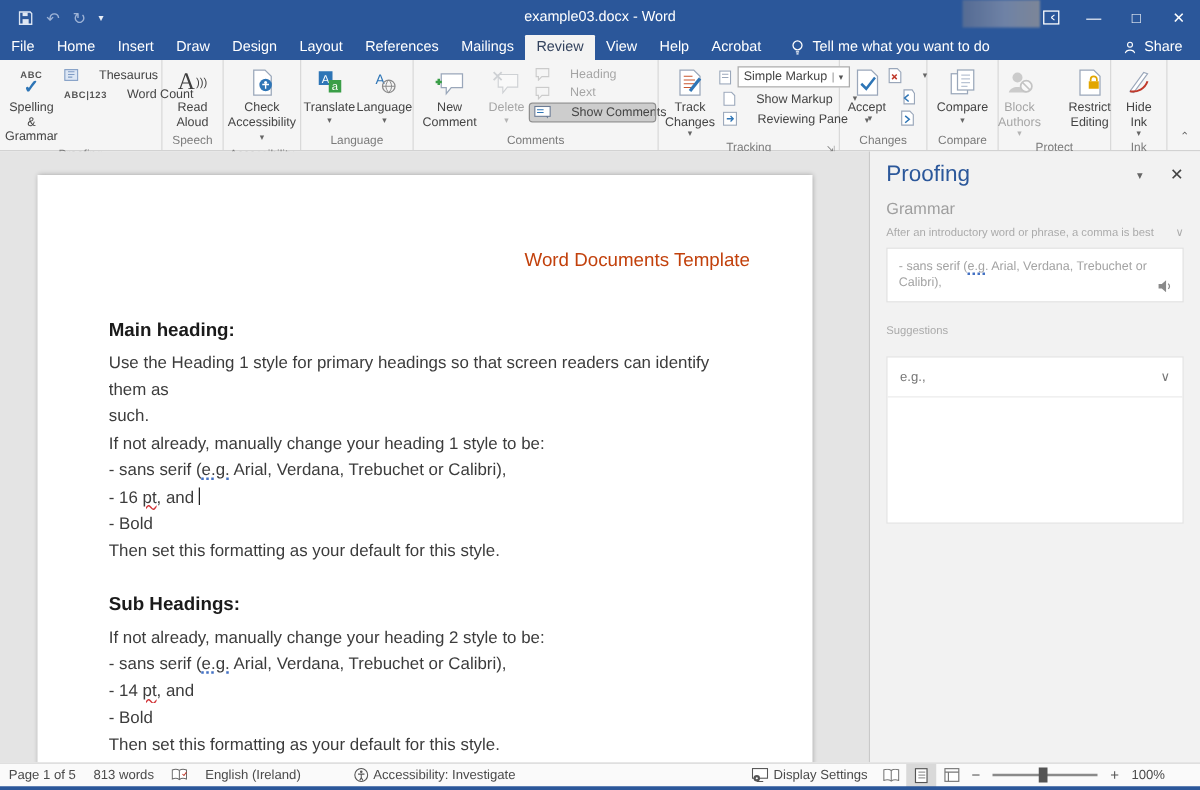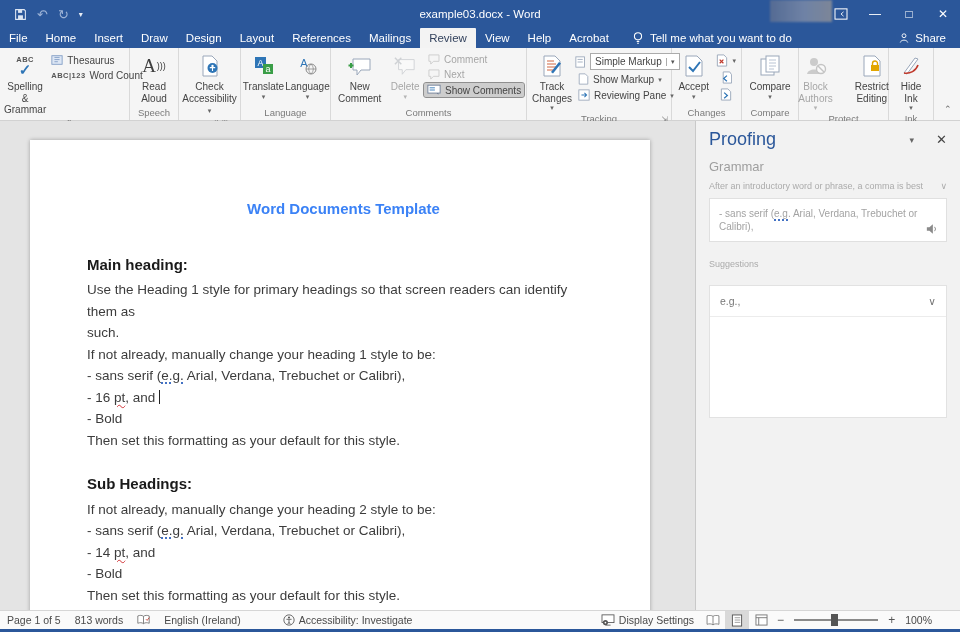--- a/index.html
+++ b/index.html
@@ -26,40 +26,40 @@
   .share{margin-left:auto;display:flex;align-items:center;gap:5px;padding-right:14px}
 
   
   .ribbon{position:absolute;top:48px;left:0;right:0;height:73px;background:#f5f5f5;border-bottom:1px solid #d2d2d2;display:flex;align-items:stretch;color:#444}
   .group{display:flex;flex-direction:column;border-right:1px solid #d9d9d9;padding:2px 2px 0}
   .group-body{flex:1;display:flex;align-items:flex-start}
   .group-label{height:15px;font-size:9.5px;color:#7a7a7a;text-align:center;line-height:15px;position:relative}
   .bigbtn{display:flex;flex-direction:column;align-items:center;justify-content:flex-start;font-size:10px;line-height:1.15;text-align:center;padding:3px 2px 0;border-radius:2px}
   .bigbtn .ic{height:26px;display:flex;align-items:center;justify-content:center;margin-bottom:2px}
   .smallcol{display:flex;flex-direction:column;justify-content:flex-start;gap:2px;padding-top:3px}
-  .smallbtn{display:flex;align-items:center;gap:4px;font-size:10px;padding:1px 3px;border-radius:2px;white-space:nowrap}
+  .smallbtn{display:flex;align-items:center;gap:16px;font-size:10px;padding:1px 3px;border-radius:2px;white-space:nowrap}
   .pressed{background:#cdcdcd;outline:1px solid #8f8f8f}
   .disabled{opacity:.45;filter:grayscale(.6)}
   .caret{font-size:7px;color:#666;line-height:1}
   .combo{display:flex;align-items:center;background:#fff;border:1px solid #ababab;height:17px;font-size:10px;width:92px}
   .combo .val{flex:1;padding:0 4px;white-space:nowrap;overflow:hidden}
   .combo .dd{width:13px;border-left:1px solid #ababab;display:flex;align-items:center;justify-content:center;font-size:7px;color:#555}
   .launcher{position:absolute;right:1px;top:1px;font-size:8px;color:#7a7a7a}
   .collapse{margin-left:auto;display:flex;align-items:flex-end;padding:0 10px 6px;color:#666;font-size:9px}
   .abc{font-size:7.5px;font-weight:bold;letter-spacing:.5px;color:#555;line-height:1}
   .bluecheck{color:#2e75b6;font-weight:bold;font-size:15px;line-height:.8}
   .readA{font-size:19px;color:#404040;font-family:"Liberation Serif",serif}
   .waves{font-size:9px;color:#404040;margin-left:1px}
 
   
   .workspace{position:absolute;top:121px;left:0;right:0;bottom:22px;background:#e4e4e4;overflow:hidden}
   .docarea{position:absolute;left:0;top:0;bottom:0;width:695px;overflow:hidden}
   .page{position:absolute;left:30px;top:19px;width:620px;height:640px;background:#fff;box-shadow:0 0 4px rgba(0,0,0,.3)}
   .doc{padding:58px 50px 0 57px;color:#3c3c3c;font-size:13.5px;line-height:21.5px}
-  .doc-title{text-align:center;font-size:15px;font-weight:bold;color:#3b82f6}
+  .doc-title{text-align:right;font-size:15px;font-weight:normal;color:#c2410c}
   .doc-h{font-size:15px;font-weight:bold;color:#1a1a1a;margin-top:34px;margin-bottom:4px}
   .doc-h2{margin-top:22px}
   .sq-blue{text-decoration:underline dotted #4472c4;text-decoration-thickness:2px;text-underline-offset:2px}
   .sq-red{text-decoration:underline wavy #d13438;text-decoration-thickness:1px;text-underline-offset:2px}
   .cursor-bar{display:inline-block;width:1px;height:14px;background:#222;vertical-align:-2px}
 
   
   .pane{position:absolute;right:0;top:0;bottom:0;width:265px;background:#f2f2f2;border-left:1px solid #c9c9c9;padding:8px 13px 0 13px}
   .pane-head{display:flex;align-items:center}
   .pane-title{font-size:18px;color:#2b579a;font-weight:normal}
@@ -270,21 +270,21 @@
           <span>Delete</span>
           <span class="caret">▾</span>
         </div>
         <div class="smallcol" style="width:100px">
           <div class="smallbtn disabled">
             <span>
                 <svg width="13" height="11" viewBox="0 0 14 12">
                   <path d="M2 1h11v7H7l-3 3V8H2z" fill="none" stroke="#9a9a9a"></path>
                 </svg>
               </span>
-            <span>Comment</span>
+            <span>Heading</span>
           </div>
           <div class="smallbtn disabled">
             <span>
                 <svg width="13" height="11" viewBox="0 0 14 12">
                   <path d="M2 1h11v7H7l-3 3V8H2z" fill="none" stroke="#9a9a9a"></path>
                 </svg>
               </span>
             <span>Next</span>
           </div>
           <div class="smallbtn pressed">

